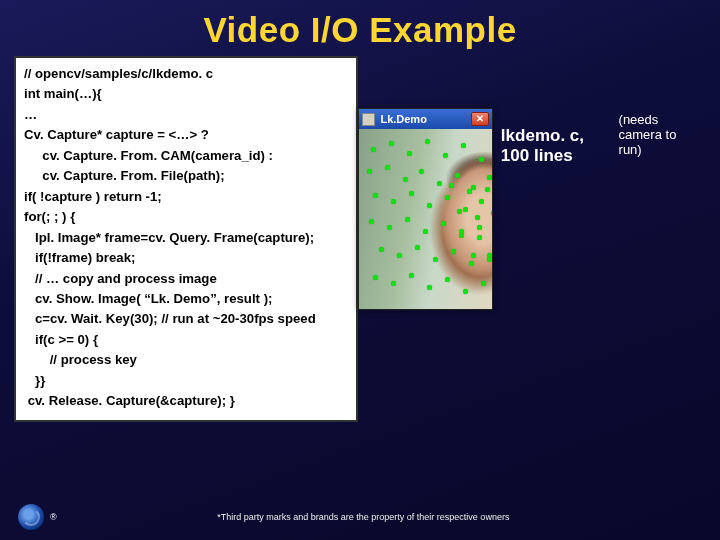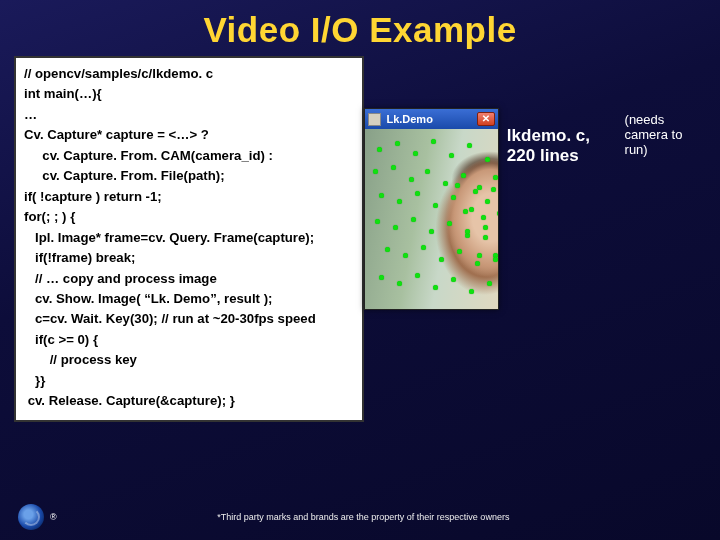--- a/index.html
+++ b/index.html
@@ -12,21 +12,21 @@
   .slide-title {
     color: #ffd633;
     font-size: 35px;
     font-weight: bold;
     text-align: center;
     padding: 10px 0 6px 0;
     letter-spacing: 0.5px;
   }
   .content {
     display: flex;
-    padding: 0 14px 0 14px;
+    padding: 0 20px 0 14px;
   }
   .code-block {
     background: #fff;
     border: 2px solid #333;
     width: 432px;
     padding: 6px 8px 8px 8px;
     font-family: Arial, Helvetica, sans-serif;
     font-size: 13.2px;
     font-weight: bold;
     line-height: 1.55;
@@ -259,21 +259,21 @@
           <div class="dot" style="left: 98px; top: 80px;"></div>
           <div class="dot" style="left: 116px; top: 86px;"></div>
           <div class="dot" style="left: 132px; top: 82px;"></div>
           <div class="dot" style="left: 100px; top: 100px;"></div>
           <div class="dot" style="left: 118px; top: 106px;"></div>
           <div class="dot" style="left: 134px; top: 102px;"></div>
           <div class="dot" style="left: 112px; top: 124px;"></div>
           <div class="dot" style="left: 128px; top: 128px;"></div>
         </div>
     </div>
-    <div class="caption">lkdemo. c, 220 lines</div>
+    <div class="caption">lkdemo. c, 100 lines</div>
     <div class="caption-sub">(needs camera to run)</div>
   </div>
 </div>
 
 <div class="footer">
   <div class="logo">
     <div class="logo-swirl"></div>
     <span class="logo-reg">®</span>
   </div>
   <div class="footer-text">*Third party marks and brands are the property of their respective owners</div>

